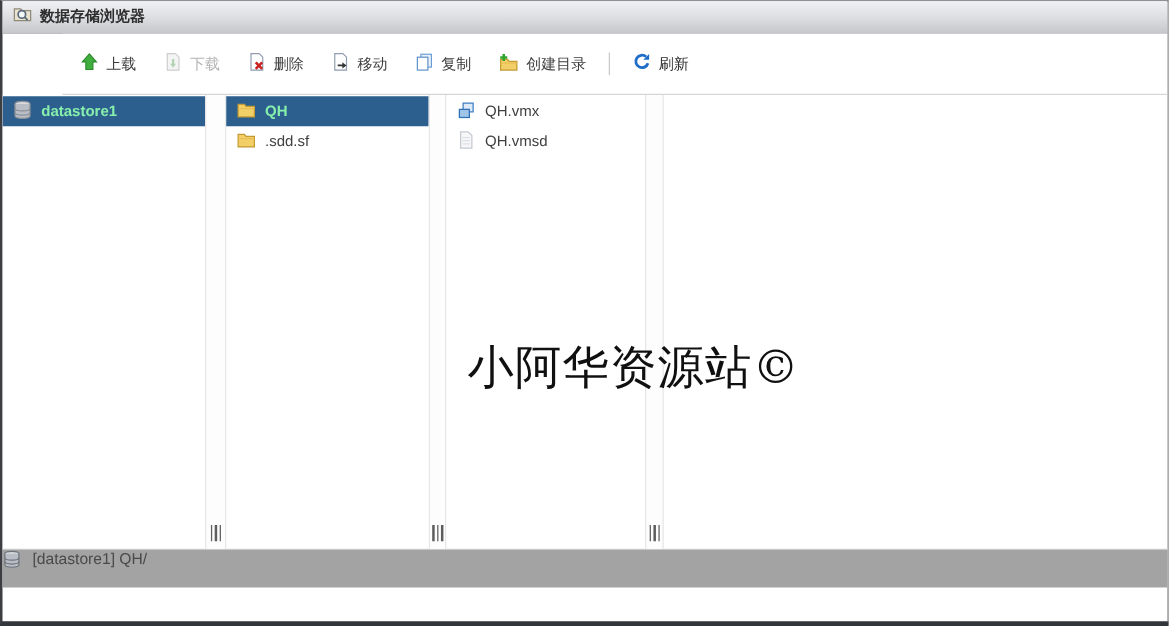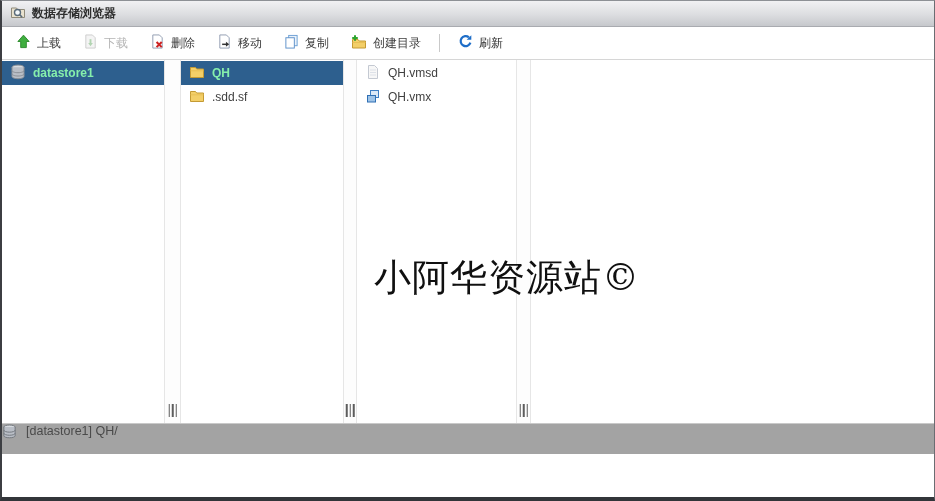--- a/index.html
+++ b/index.html
@@ -29,27 +29,28 @@
     gap: 6px;
   }
   .titlebar .title {
     font-size: 12px;
     font-weight: bold;
     color: #2e2e2e;
   }
 
   
   .toolbar {
-    height: 33px;
+    height: 49px;
     background: #fff;
     border-bottom: 1px solid #d6d6d6;
     display: flex;
     align-items: center;
     padding-left: 14px;
     gap: 22px;
+    margin-left: 48px;
   }
   .tbtn {
     display: flex;
     align-items: center;
     gap: 6px;
     font-size: 12px;
     color: #3d3d3d;
     cursor: pointer;
     background: none;
     border: none;
@@ -301,34 +302,34 @@
           <i></i>
           <i></i>
           <i></i>
         </span>
     </div>
 
     <div class="bcol col3">
       <div class="row">
         <span>
           <svg width="16" height="16" viewBox="0 0 16 16">
+            <rect x="5.5" y="2.5" width="8" height="7" fill="#dce9f7" stroke="#3f7fc4"></rect>
+            <rect x="2.5" y="7.5" width="8" height="6.5" fill="#9fc4e8" stroke="#2f6fb4"></rect>
+          </svg>
+        </span>
+        <span>QH.vmx</span>
+      </div>
+      <div class="row">
+        <span>
+          <svg width="16" height="16" viewBox="0 0 16 16">
             <path d="M3.5 1.5h6l3 3v10h-9z" fill="#f7f7f7" stroke="#c4c9d2"></path>
             <path d="M5 6h6M5 8.5h6M5 11h6" stroke="#dde1e8"></path>
           </svg>
         </span>
         <span>QH.vmsd</span>
-      </div>
-      <div class="row">
-        <span>
-          <svg width="16" height="16" viewBox="0 0 16 16">
-            <rect x="5.5" y="2.5" width="8" height="7" fill="#dce9f7" stroke="#3f7fc4"></rect>
-            <rect x="2.5" y="7.5" width="8" height="6.5" fill="#9fc4e8" stroke="#2f6fb4"></rect>
-          </svg>
-        </span>
-        <span>QH.vmx</span>
       </div>
     </div>
 
     <div class="gutter g3">
       <span class="grip">
           <i></i>
           <i></i>
           <i></i>
         </span>
     </div>

